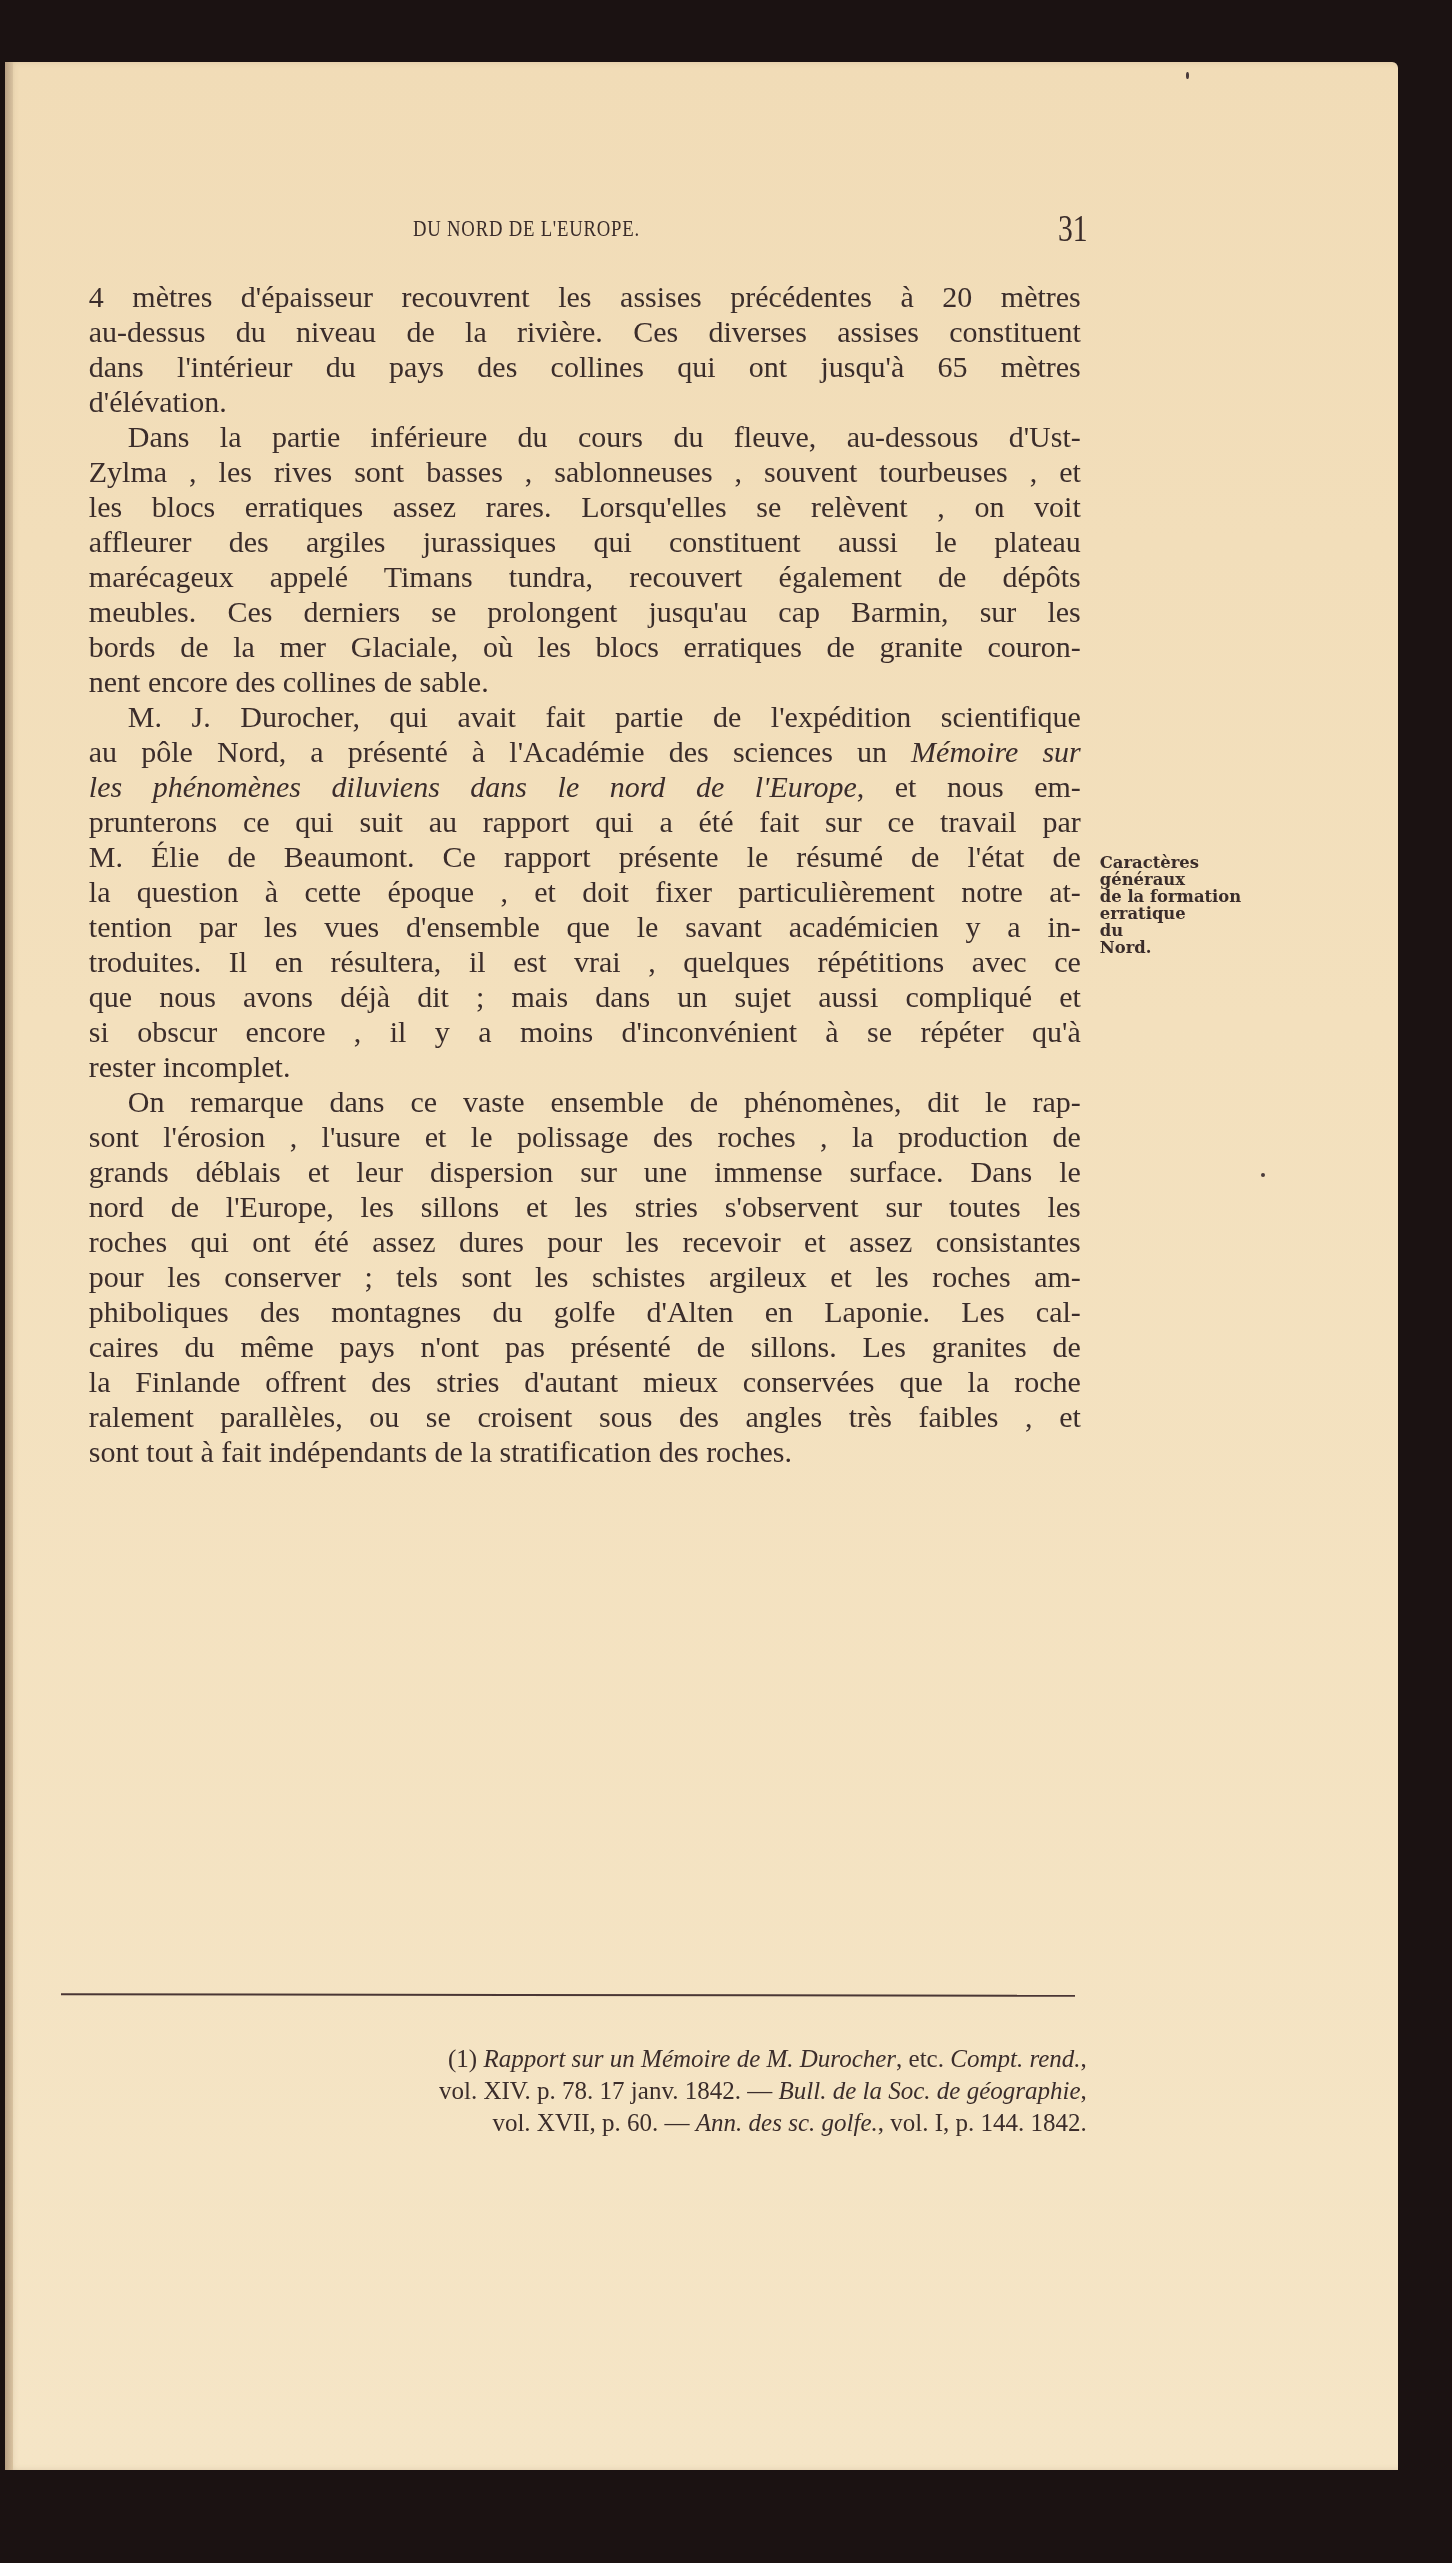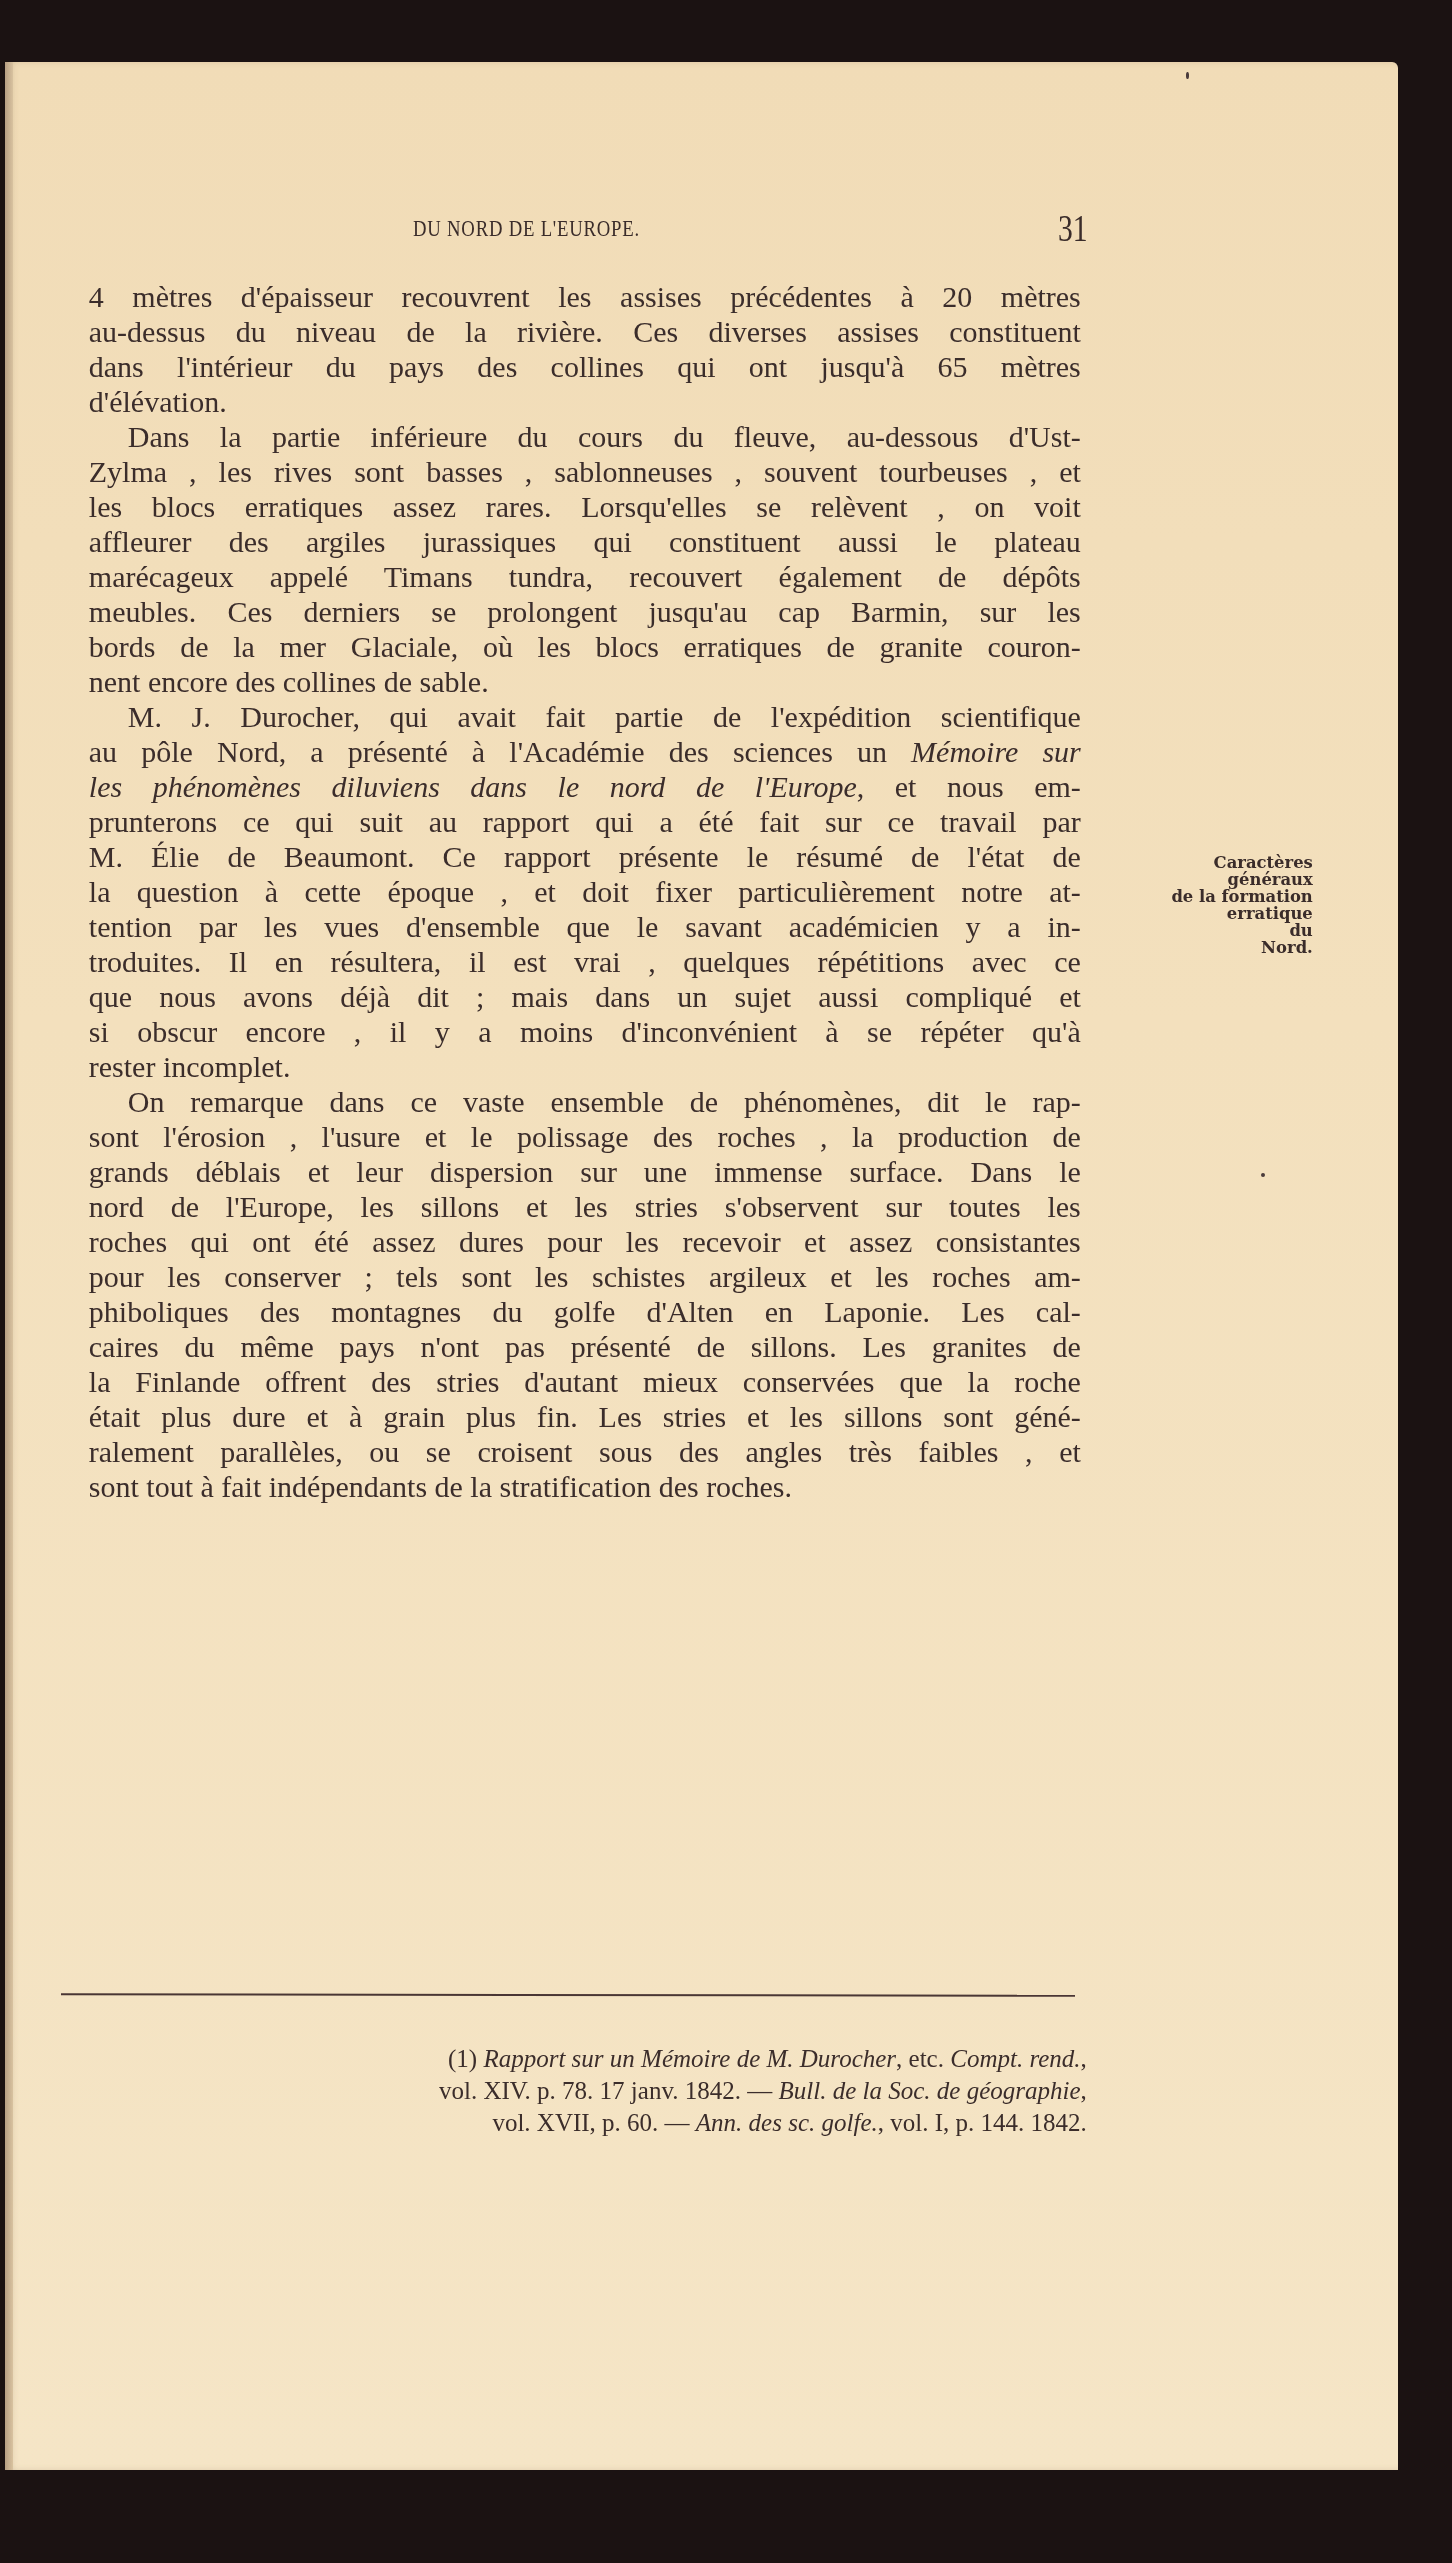--- a/index.html
+++ b/index.html
@@ -49,21 +49,21 @@
       white-space: nowrap;
       text-align: justify;
       text-align-last: justify;
       height: 35px;
     }
     .line.last { text-align-last: left; }
     em { font-style: italic; }
     .side-note {
       position: absolute; left: 1095px; top: 792px;
       width: 213px;
-      text-align: right;
+      text-align: left;
       color: #3a2c2a;
       font-family: "DejaVu Serif", serif;
       font-weight: bold;
       font-size: 16.4px;
       line-height: 17px;
     }
     .footnote-rule {
       position: absolute; left: 56px; top: 1932px;
       width: 1014px; height: 1.9px;
       background: #4a3634;
@@ -123,21 +123,20 @@
 
     <span class="line" style="padding-left:39px;">On remarque dans ce vaste ensemble de phénomènes, dit le rap-</span>
     <span class="line">sont l'érosion , l'usure et le polissage des roches , la production de</span>
     <span class="line">grands déblais et leur dispersion sur une immense surface. Dans le</span>
     <span class="line">nord de l'Europe, les sillons et les stries s'observent sur toutes les</span>
     <span class="line">roches qui ont été assez dures pour les recevoir et assez consistantes</span>
     <span class="line">pour les conserver ; tels sont les schistes argileux et les roches am-</span>
     <span class="line">phiboliques des montagnes du golfe d'Alten en Laponie. Les cal-</span>
     <span class="line">caires du même pays n'ont pas présenté de sillons. Les granites de</span>
     <span class="line">la Finlande offrent des stries d'autant mieux conservées que la roche</span>
-    <span class="line">était plus dure et à grain plus fin. Les stries et les sillons sont géné-</span>
     <span class="line">ralement parallèles, ou se croisent sous des angles très faibles , et</span>
     <span class="line last">sont tout à fait indépendants de la stratification des roches.</span>
   </div>
 
   <div class="side-note">
     <div>Caractères</div>
     <div>généraux</div>
     <div>de la formation</div>
     <div>erratique</div>
     <div>du</div>

